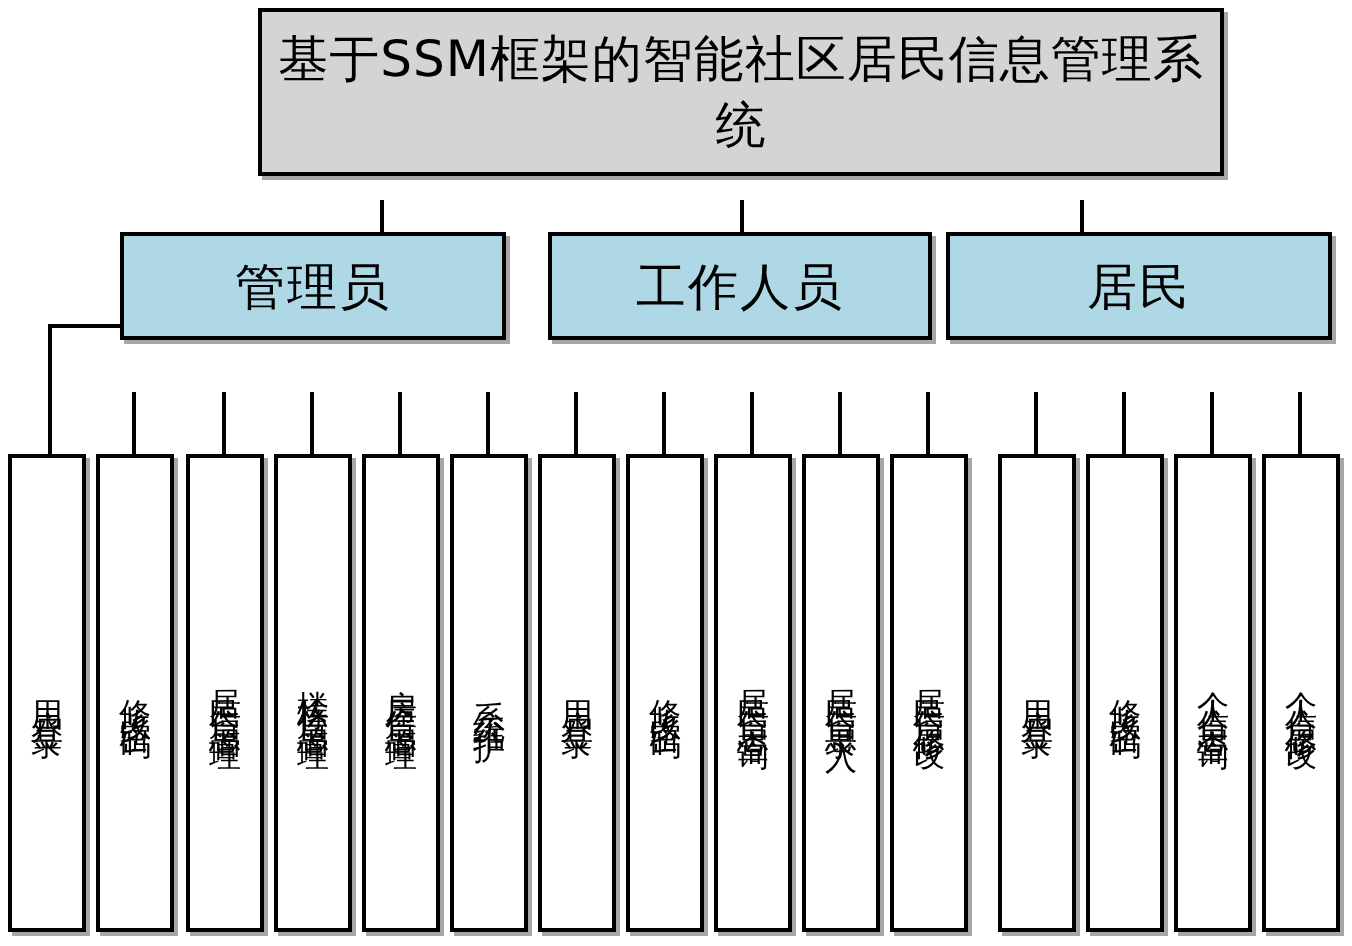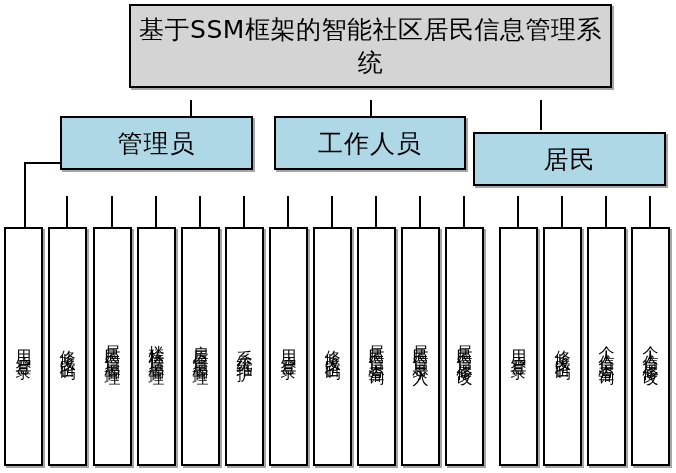--- a/index.html
+++ b/index.html
@@ -33,21 +33,21 @@
     text-align: center;
   }
   .group-box {
     top: 116px; height: 54px;
     background: var(--group-fill, #aed8e6);
     font-size: 25px;
     letter-spacing: 1px;
   }
   .group-box.g0 { left: 60px;  width: 193px; }
   .group-box.g1 { left: 274px; width: 192px; font-family: Liberation Mono, monospace; }
-  .group-box.g2 { left: 473px; width: 193px; margin-top: 16px; }
+  .group-box.g2 { left: 473px; width: 193px; }
   .leaf-box {
     top: 227px; width: 39px; height: 239px;
     background: var(--leaf-fill, #ffffff);
     font-size: 16px;
   }
   .leaf-box .vtext {
     writing-mode: vertical-rl;
     text-orientation: upright;
     letter-spacing: 5px;
     line-height: 1;

